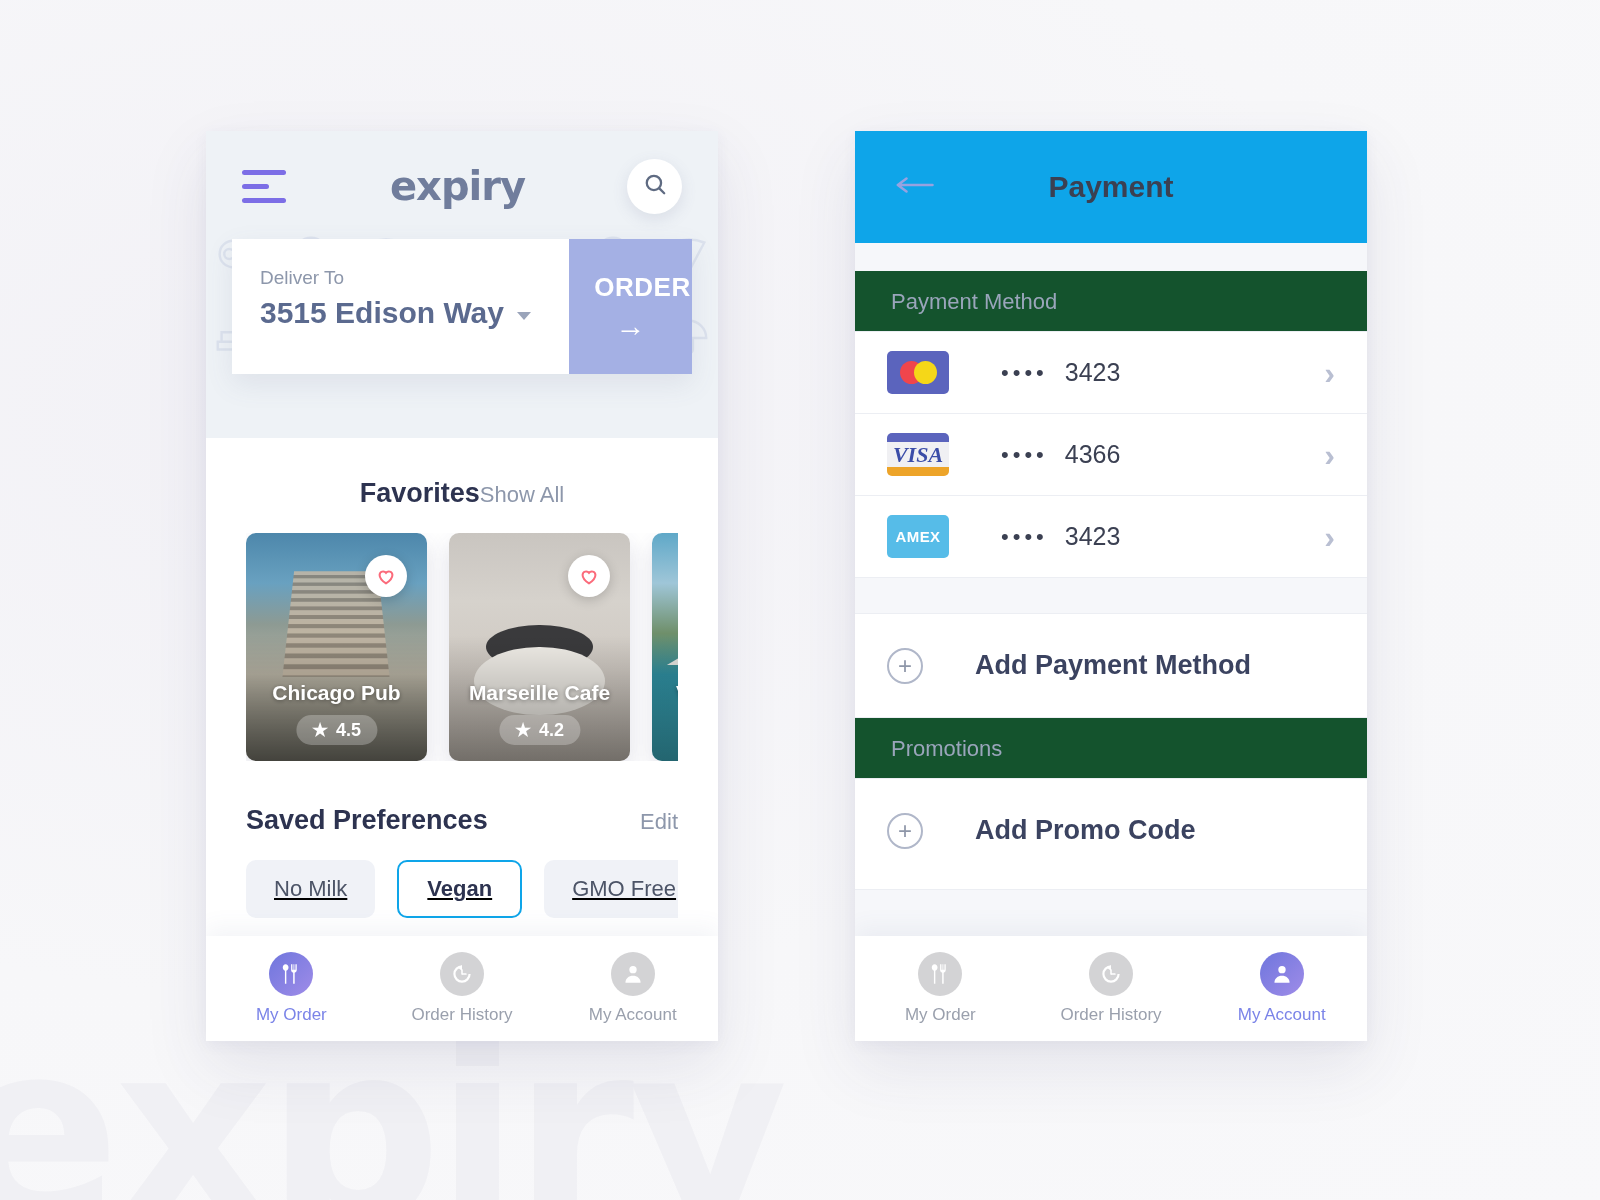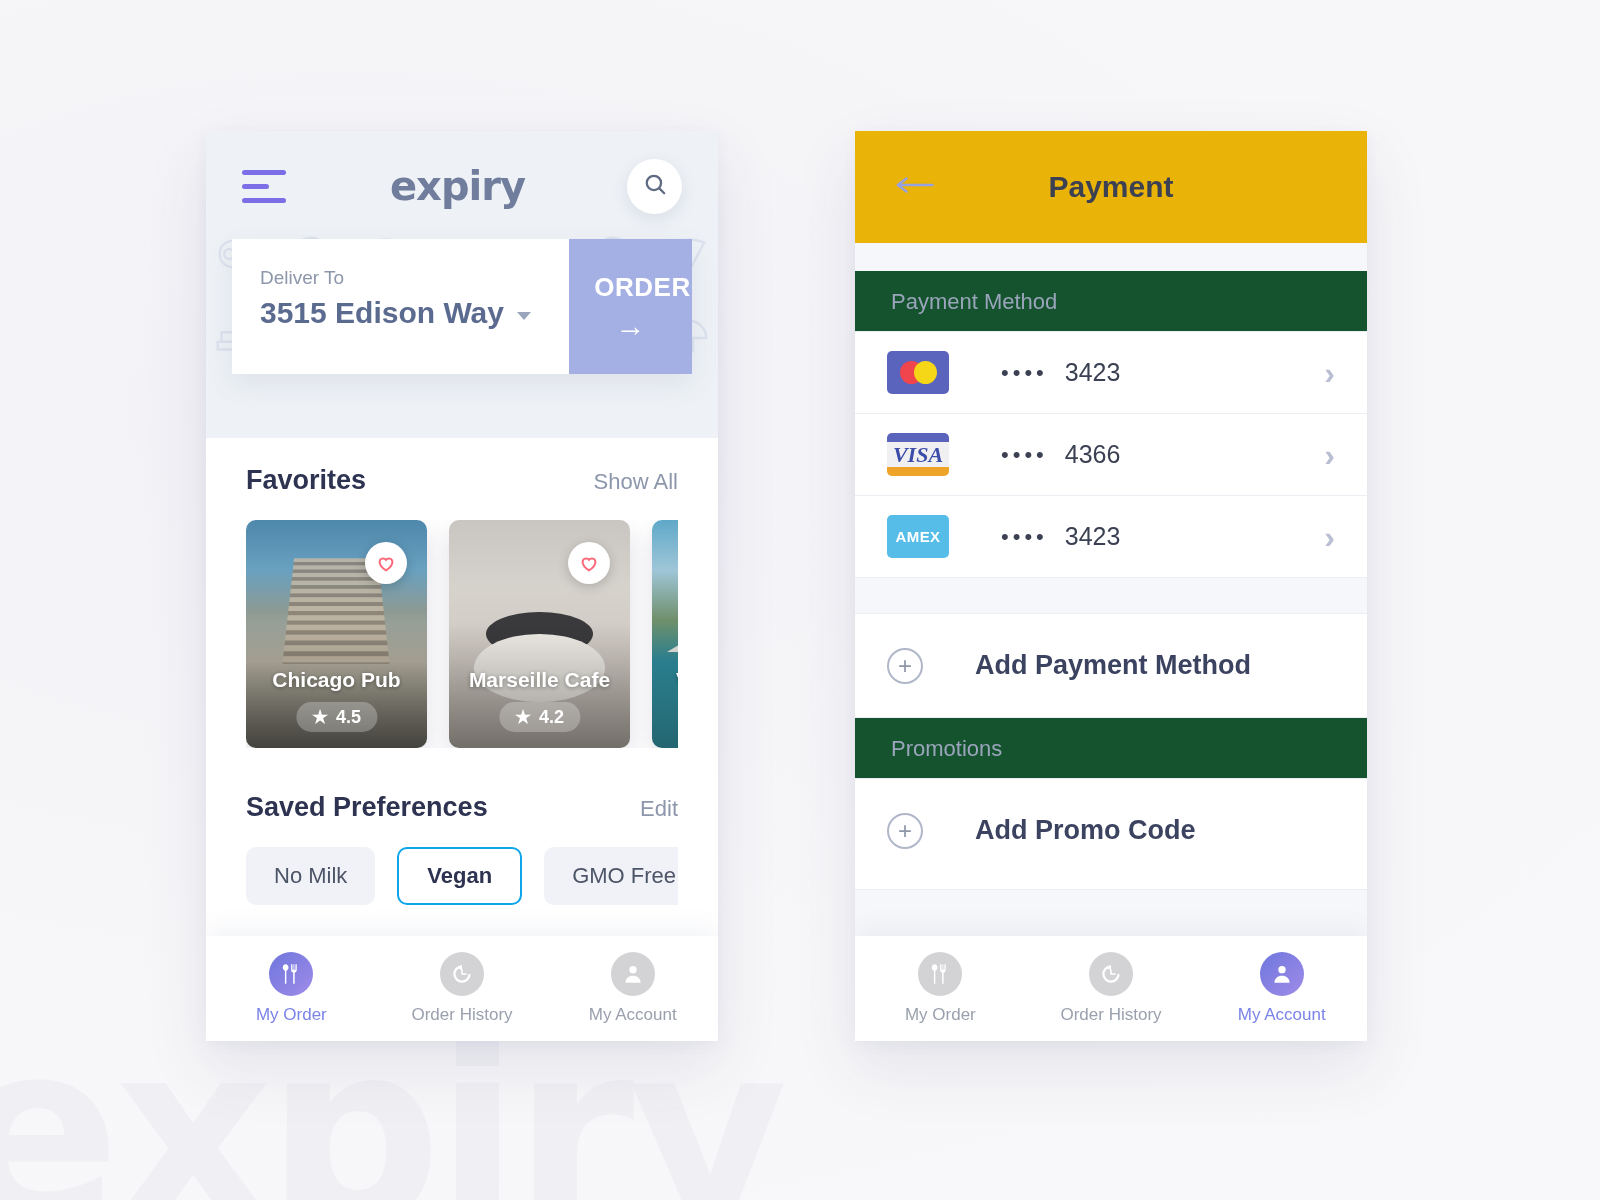--- a/index.html
+++ b/index.html
@@ -93,39 +93,39 @@
       transform:perspective(60px) rotateX(8deg); opacity:.85; }
   .ph-cafe{ background:
       linear-gradient(180deg,#c9c5c0 0%,#d6d2cc 30%,#cfc9c2 60%,#b9b2a9 100%); }
   .ph-cafe::after{ content:""; position:absolute; left:14%; top:50%; width:72%; height:30%;
       border-radius:50%; background:#efece6; box-shadow:0 -34px 0 -12px #3a3a3c; }
   .ph-vic{ background:
       linear-gradient(180deg,#5fa8c8 0%,#9fc6d8 22%,#6f8f6a 44%,#2f8ea0 62%,#39a3b4 100%); }
   .ph-vic::after{ content:""; position:absolute; left:8%; top:44%; width:60%; height:14%;
       background:#e7e5e0; clip-path:polygon(0 100%,50% 0,100% 100%); }
 
-  .chips{ display:flex; gap:22px; margin-top:24px; overflow:hidden; }
+  .chips{ display:flex; gap:22px; margin-top:24px; overflow:hidden;text-decoration:underline; }
   .chip{ flex:0 0 auto; height:58px; border-radius:10px; background:#f0f2f7;
          display:flex; align-items:center; padding:0 28px; font-size:22px;
          color:#4c5467; cursor:pointer; white-space:nowrap; }
   .chip.active{ background:#fff; border:2px solid #0ea5e9; font-weight:700; color:#2d3350; }
 
   
   .tabbar{ position:absolute; left:0; right:0; bottom:0; height:105px; background:#fff;
            display:flex; align-items:center; box-shadow:0 -8px 22px rgba(90,100,140,.07); }
   .tab{ flex:1; display:flex; flex-direction:column; align-items:center; gap:9px; cursor:pointer; }
   .tab .tic{ width:44px; height:44px; border-radius:50%; background:#d3d3d5;
              display:flex; align-items:center; justify-content:center; }
   .tab.active .tic{ background:linear-gradient(135deg,#6f76dd 0%,#9f8ce8 100%); }
   .tab .tic svg{ width:26px; height:26px; fill:#fff; }
   .tab .tlabel{ font-size:17px; color:#9aa0ad; }
   .tab.active .tlabel{ color:#7b84e8; }
 
   
-  .r-head{ height:112px; background:#eab308; display:flex; align-items:center; padding:0 36px;
+  .r-head{ height:112px; background:#0ea5e9; display:flex; align-items:center; padding:0 36px;
            position:relative; }
   .backbtn{ width:46px; cursor:pointer; }
   .backbtn svg{ width:44px; height:26px; stroke:#97a2e0; fill:none; stroke-width:2.4; }
   .r-title{ position:absolute; left:0; right:0; text-align:center; font-size:30px;
             font-weight:700; color:#3b4052; pointer-events:none; }
 
   .gapbar{ height:28px; background:#f6f7fa; }
   .sec-label{ background:#14532d; padding:18px 36px 16px; font-size:22px; color:#9aa5bb; }
   .lrow{ background:#fff; height:82px; display:flex; align-items:center; padding:0 32px;
          border-top:1px solid #eceef3; cursor:pointer; }
@@ -290,21 +290,21 @@
       </div>
       <div class="order-btn">
         <span class="t">ORDER</span>
         <span class="a">→</span>
       </div>
     </div>
   </div>
 
   <div class="l-body">
 
-    <div class="sec-head" style="margin-top:27px;">
+    <div class="sec-head" style="margin-top:40px;justify-content:center;">
       <span class="sec-title">Favorites</span>
       <span class="sec-link">Show All</span>
     </div>
 
     <div class="fav-row">
 
       <div class="fav-card">
         <div class="photo ph-pub"></div>
         <div class="shade"></div>
         <div class="heart">

